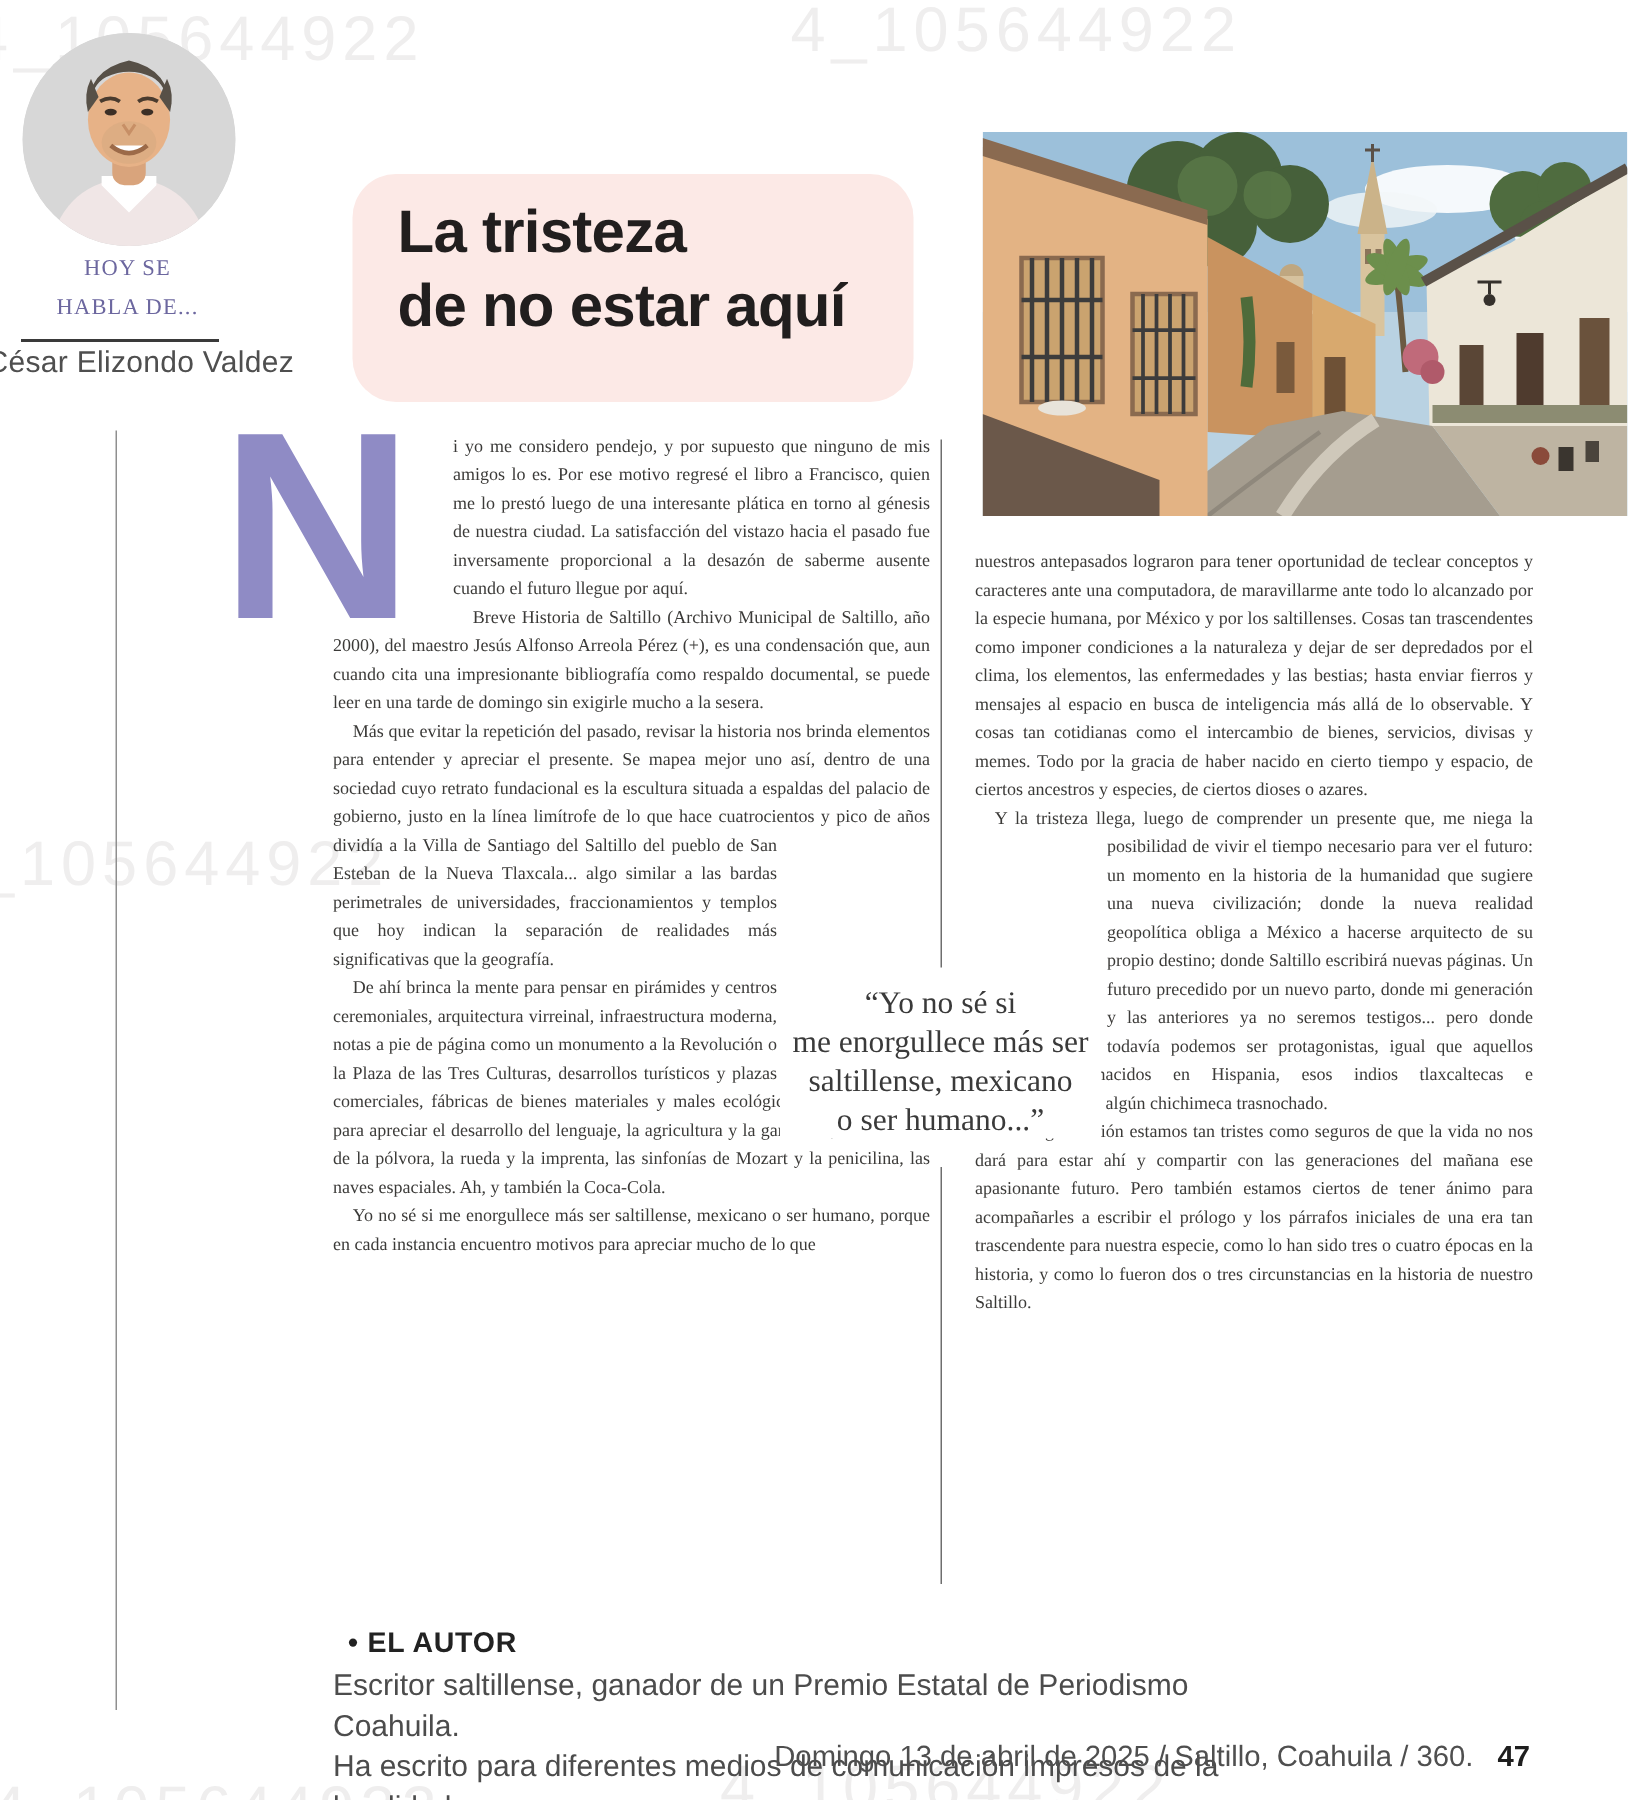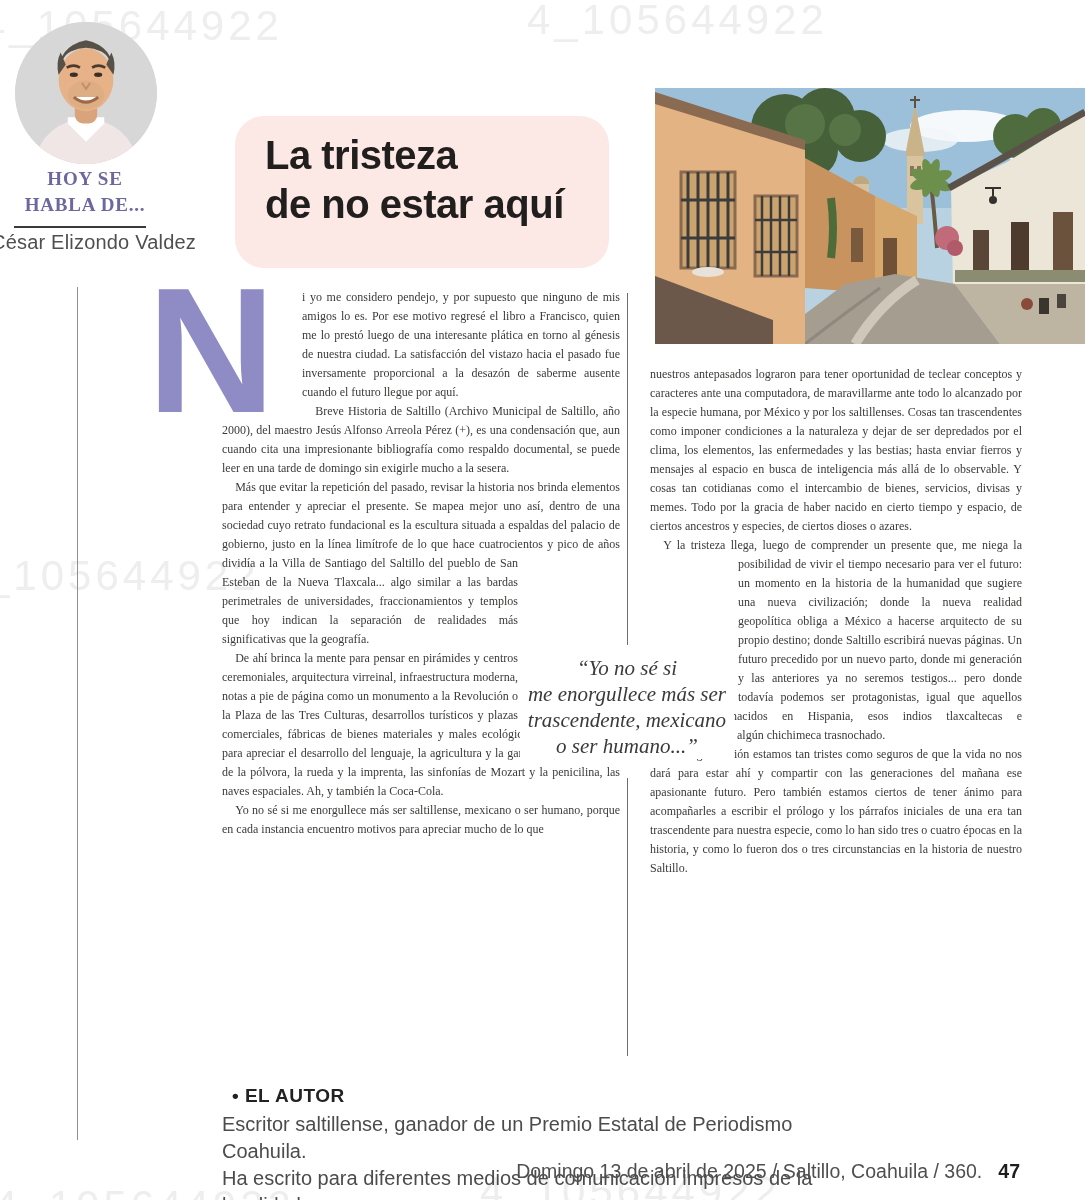--- a/index.html
+++ b/index.html
@@ -32,21 +32,21 @@
   
   .avatar{
     position:absolute;left:15px;top:22px;width:142px;height:142px;
     border-radius:50%;overflow:hidden;background:#d7d7d7;z-index:3;
   }
   
   .kicker{
     position:absolute;left:0;top:166px;width:170px;
     text-align:center;
     font-family:"Liberation Serif","DejaVu Serif",serif;
-    font-weight:700;font-size:19px;line-height:26px;
+    font-weight:400;font-size:15px;line-height:26px;
     letter-spacing:0.8px;color:#6c679f;z-index:3;
   }
   .kicker-rule{position:absolute;left:14px;top:226px;width:132px;height:2px;background:#3a3a3a;z-index:3;}
   .author-name{
     position:absolute;left:-9px;top:231px;width:250px;
     font-family:"Liberation Sans","DejaVu Sans",sans-serif;
     font-size:20px;color:#4f4f4f;letter-spacing:0.2px;z-index:3;white-space:nowrap;
   }
   
   .headline-box{
@@ -81,21 +81,21 @@
   .col p{margin:0;text-indent:1.1em;}
   .col p.no-indent{text-indent:0;}
   .dropcap-spacer{float:left;width:80px;height:115px;}
   .cutout-right{float:right;width:102px;height:158px;}
   .cutout-left{float:left;width:88px;height:136px;}
   
   .pull-quote{
     position:absolute;left:520px;top:655px;width:214px;z-index:4;
     background:#ffffff;
     text-align:center;
-    font-style:italic;font-size:21px;line-height:26px;color:#3a3a3a;
+    font-size:21px;line-height:26px;color:#3a3a3a;
   }
   
   .author-box{position:absolute;left:222px;top:1085px;width:640px;z-index:3;
     font-family:"Liberation Sans","DejaVu Sans",sans-serif;}
   .author-box-label{
     margin-left:10px;font-weight:700;font-size:19px;color:#222;letter-spacing:0.5px;
   }
   .author-bio{font-size:20px;line-height:27px;color:#4c4c4c;margin-top:4px;}
   
   .footer{
@@ -269,21 +269,21 @@
 
   <div class="col" id="col-right">
     <p class="no-indent"><span>nuestros antepasados lograron para tener oportunidad de teclear conceptos y caracteres ante una computadora, de maravillarme ante todo lo alcanzado por la especie humana, por México y por los saltillenses. Cosas tan trascendentes como imponer condiciones a la naturaleza y dejar de ser depredados por el clima, los elementos, las enfermedades y las bestias; hasta enviar fierros y mensajes al espacio en busca de inteligencia más allá de lo observable. Y cosas tan cotidianas como el intercambio de bienes, servicios, divisas y memes. Todo por la gracia de haber nacido en cierto tiempo y espacio, de ciertos ancestros y especies, de ciertos dioses o azares.</span></p>
     <p><span>Y la tristeza llega, luego de comprender un presente que, me niega la posibilidad de vivir el tiempo</span> <span class="cutout-left"></span><span>necesario para ver el futuro: un momento en la historia de la humanidad que sugiere una nueva civilización; donde la nueva realidad geopolítica obliga a México a hacerse arquitecto de su propio destino; donde Saltillo escribirá nuevas páginas. Un futuro precedido por un nuevo parto, donde mi generación y las anteriores ya no seremos testigos... pero donde todavía podemos ser protagonistas, igual que aquellos colonizadores nacidos en Hispania, esos indios tlaxcaltecas e improbablemente algún chichimeca trasnochado.</span></p>
     <p><span>En mi generación estamos tan tristes como seguros de que la vida no nos dará para estar ahí y compartir con las generaciones del mañana ese apasionante futuro. Pero también estamos ciertos de tener ánimo para acompañarles a escribir el prólogo y los párrafos iniciales de una era tan trascendente para nuestra especie, como lo han sido tres o cuatro épocas en la historia, y como lo fueron dos o tres circunstancias en la historia de nuestro Saltillo.</span></p>
   </div>
 
   <div class="pull-quote">
     <div>“Yo no sé si</div>
     <div>me enorgullece más ser</div>
-    <div>trascendente, mexicano</div>
+    <div>saltillense, mexicano</div>
     <div>o ser humano...”</div>
   </div>
 
   <div class="author-box">
     <div class="author-box-label">• EL AUTOR</div>
     <div class="author-bio">
       <div>Escritor saltillense, ganador de un Premio Estatal de Periodismo Coahuila.</div>
       <div>Ha escrito para diferentes medios de comunicación impresos de la localidad.</div>
     </div>
   </div>

